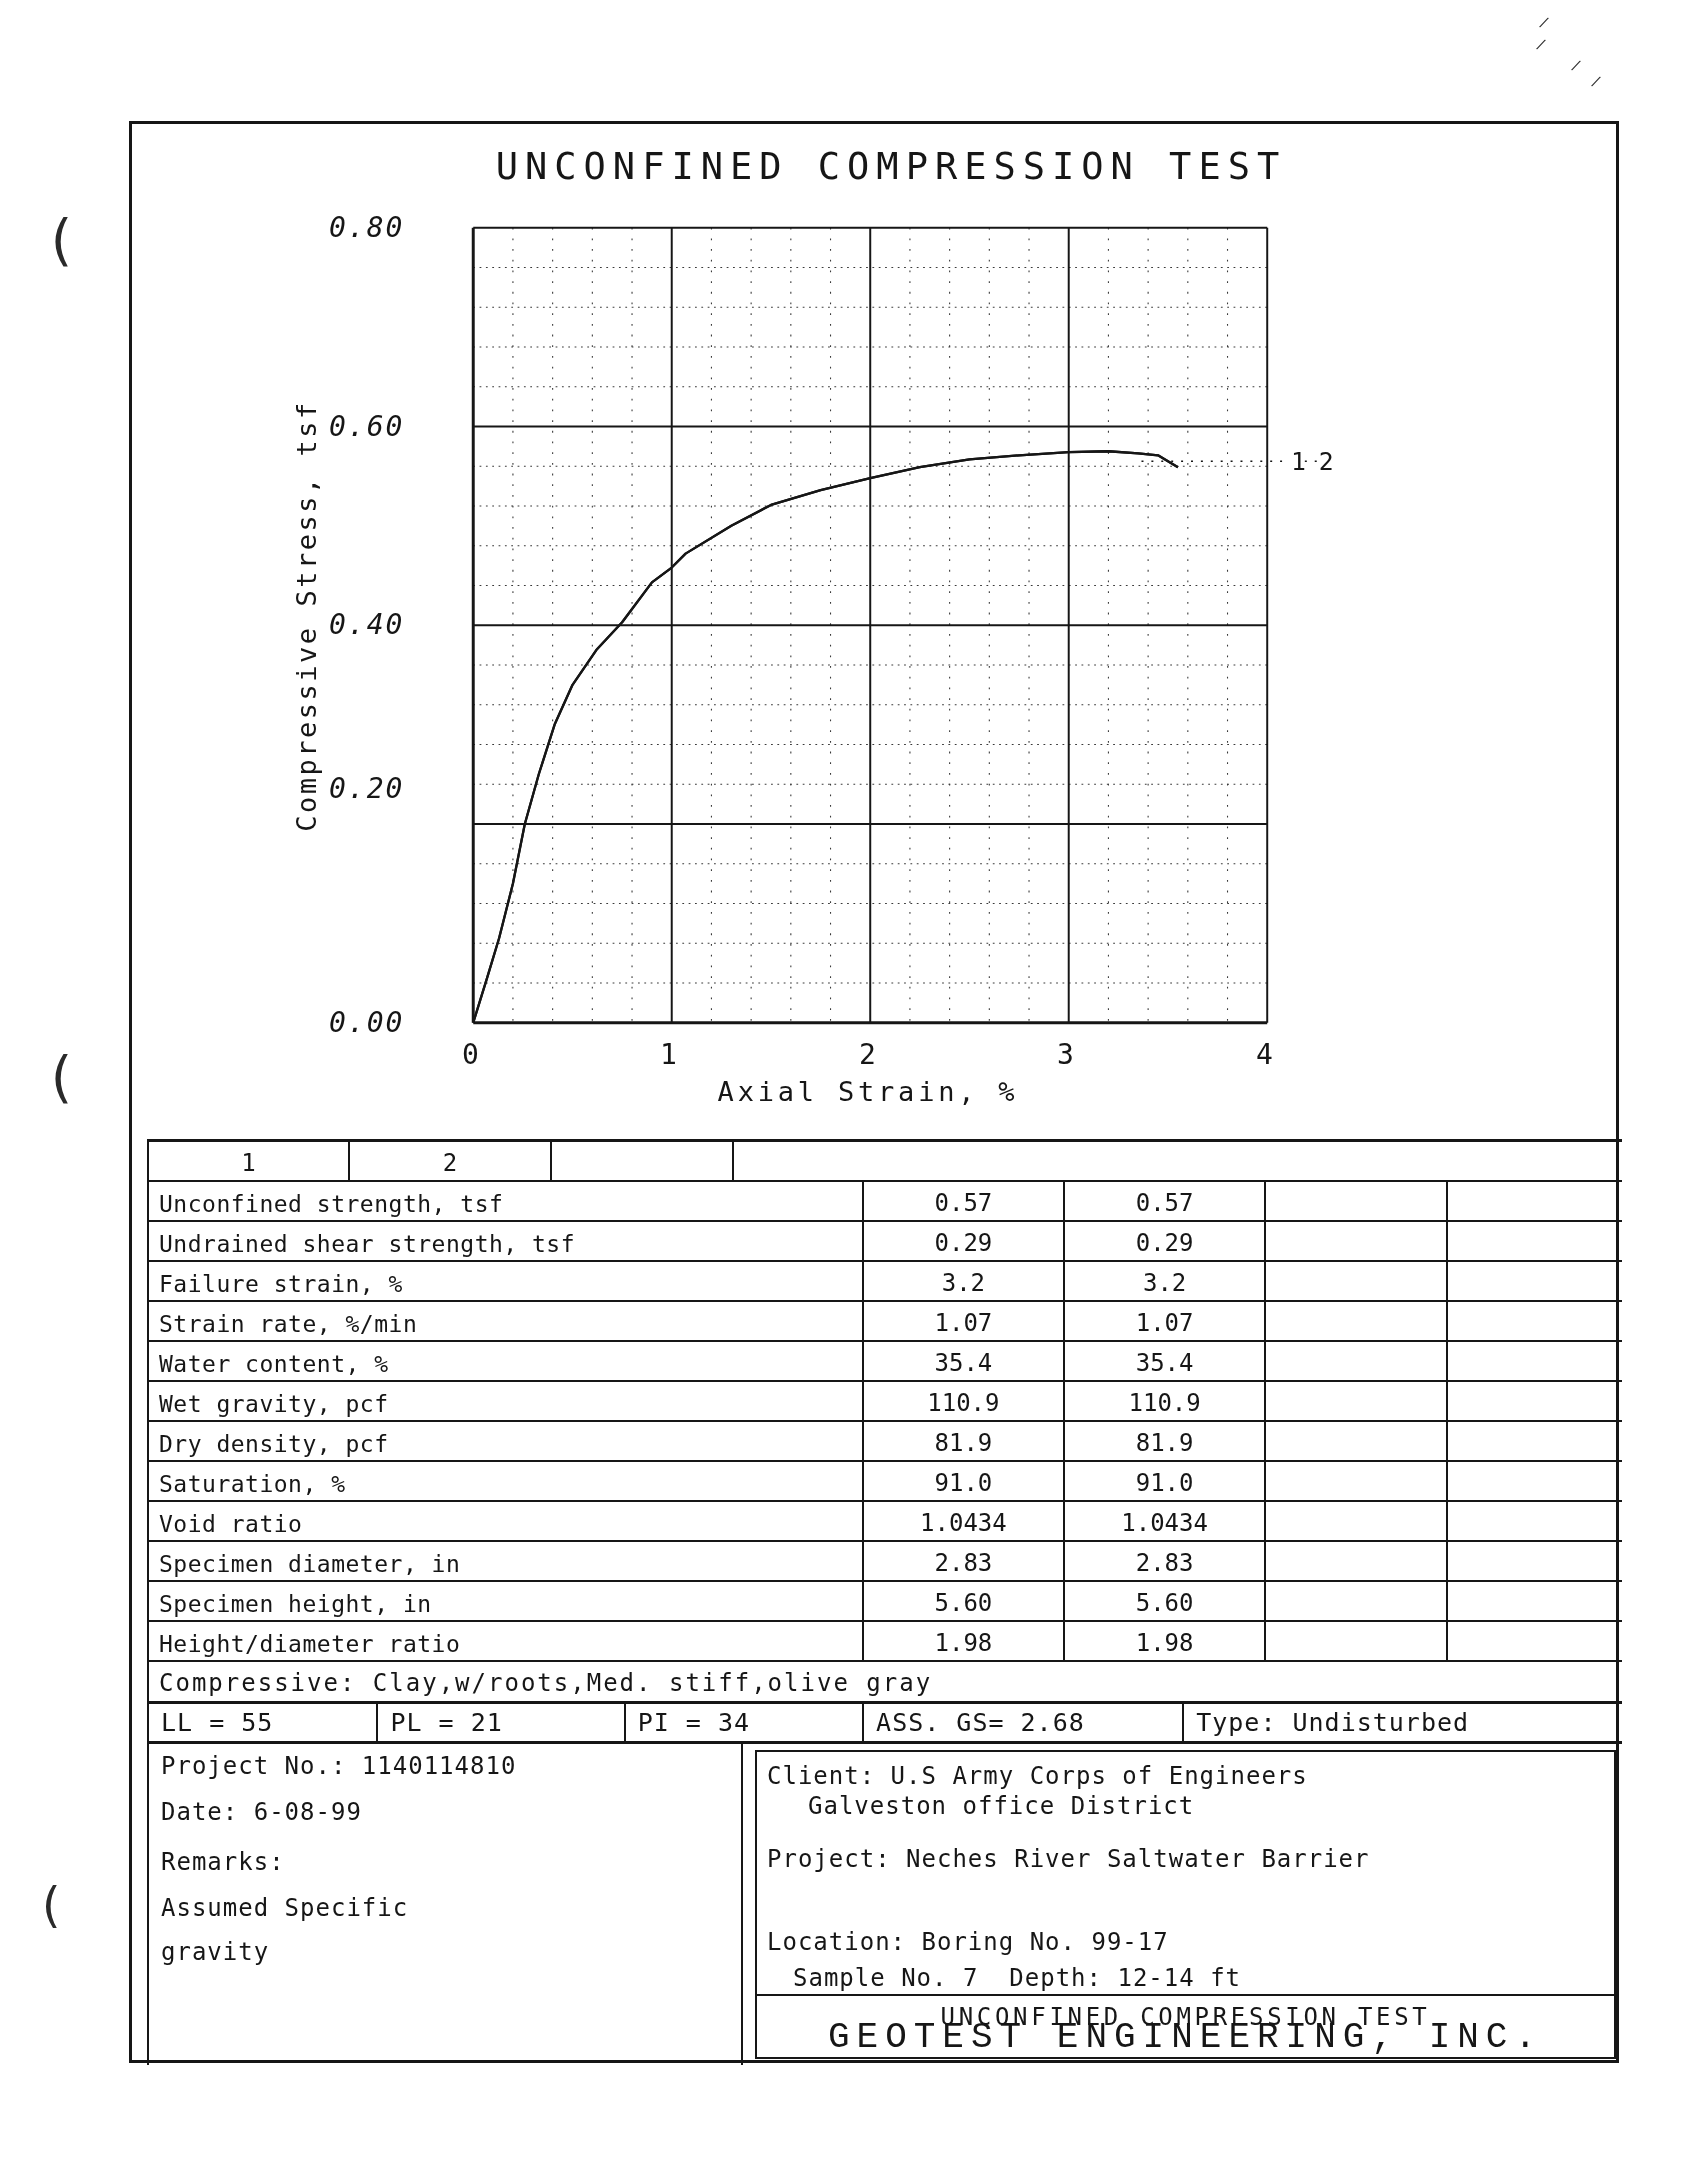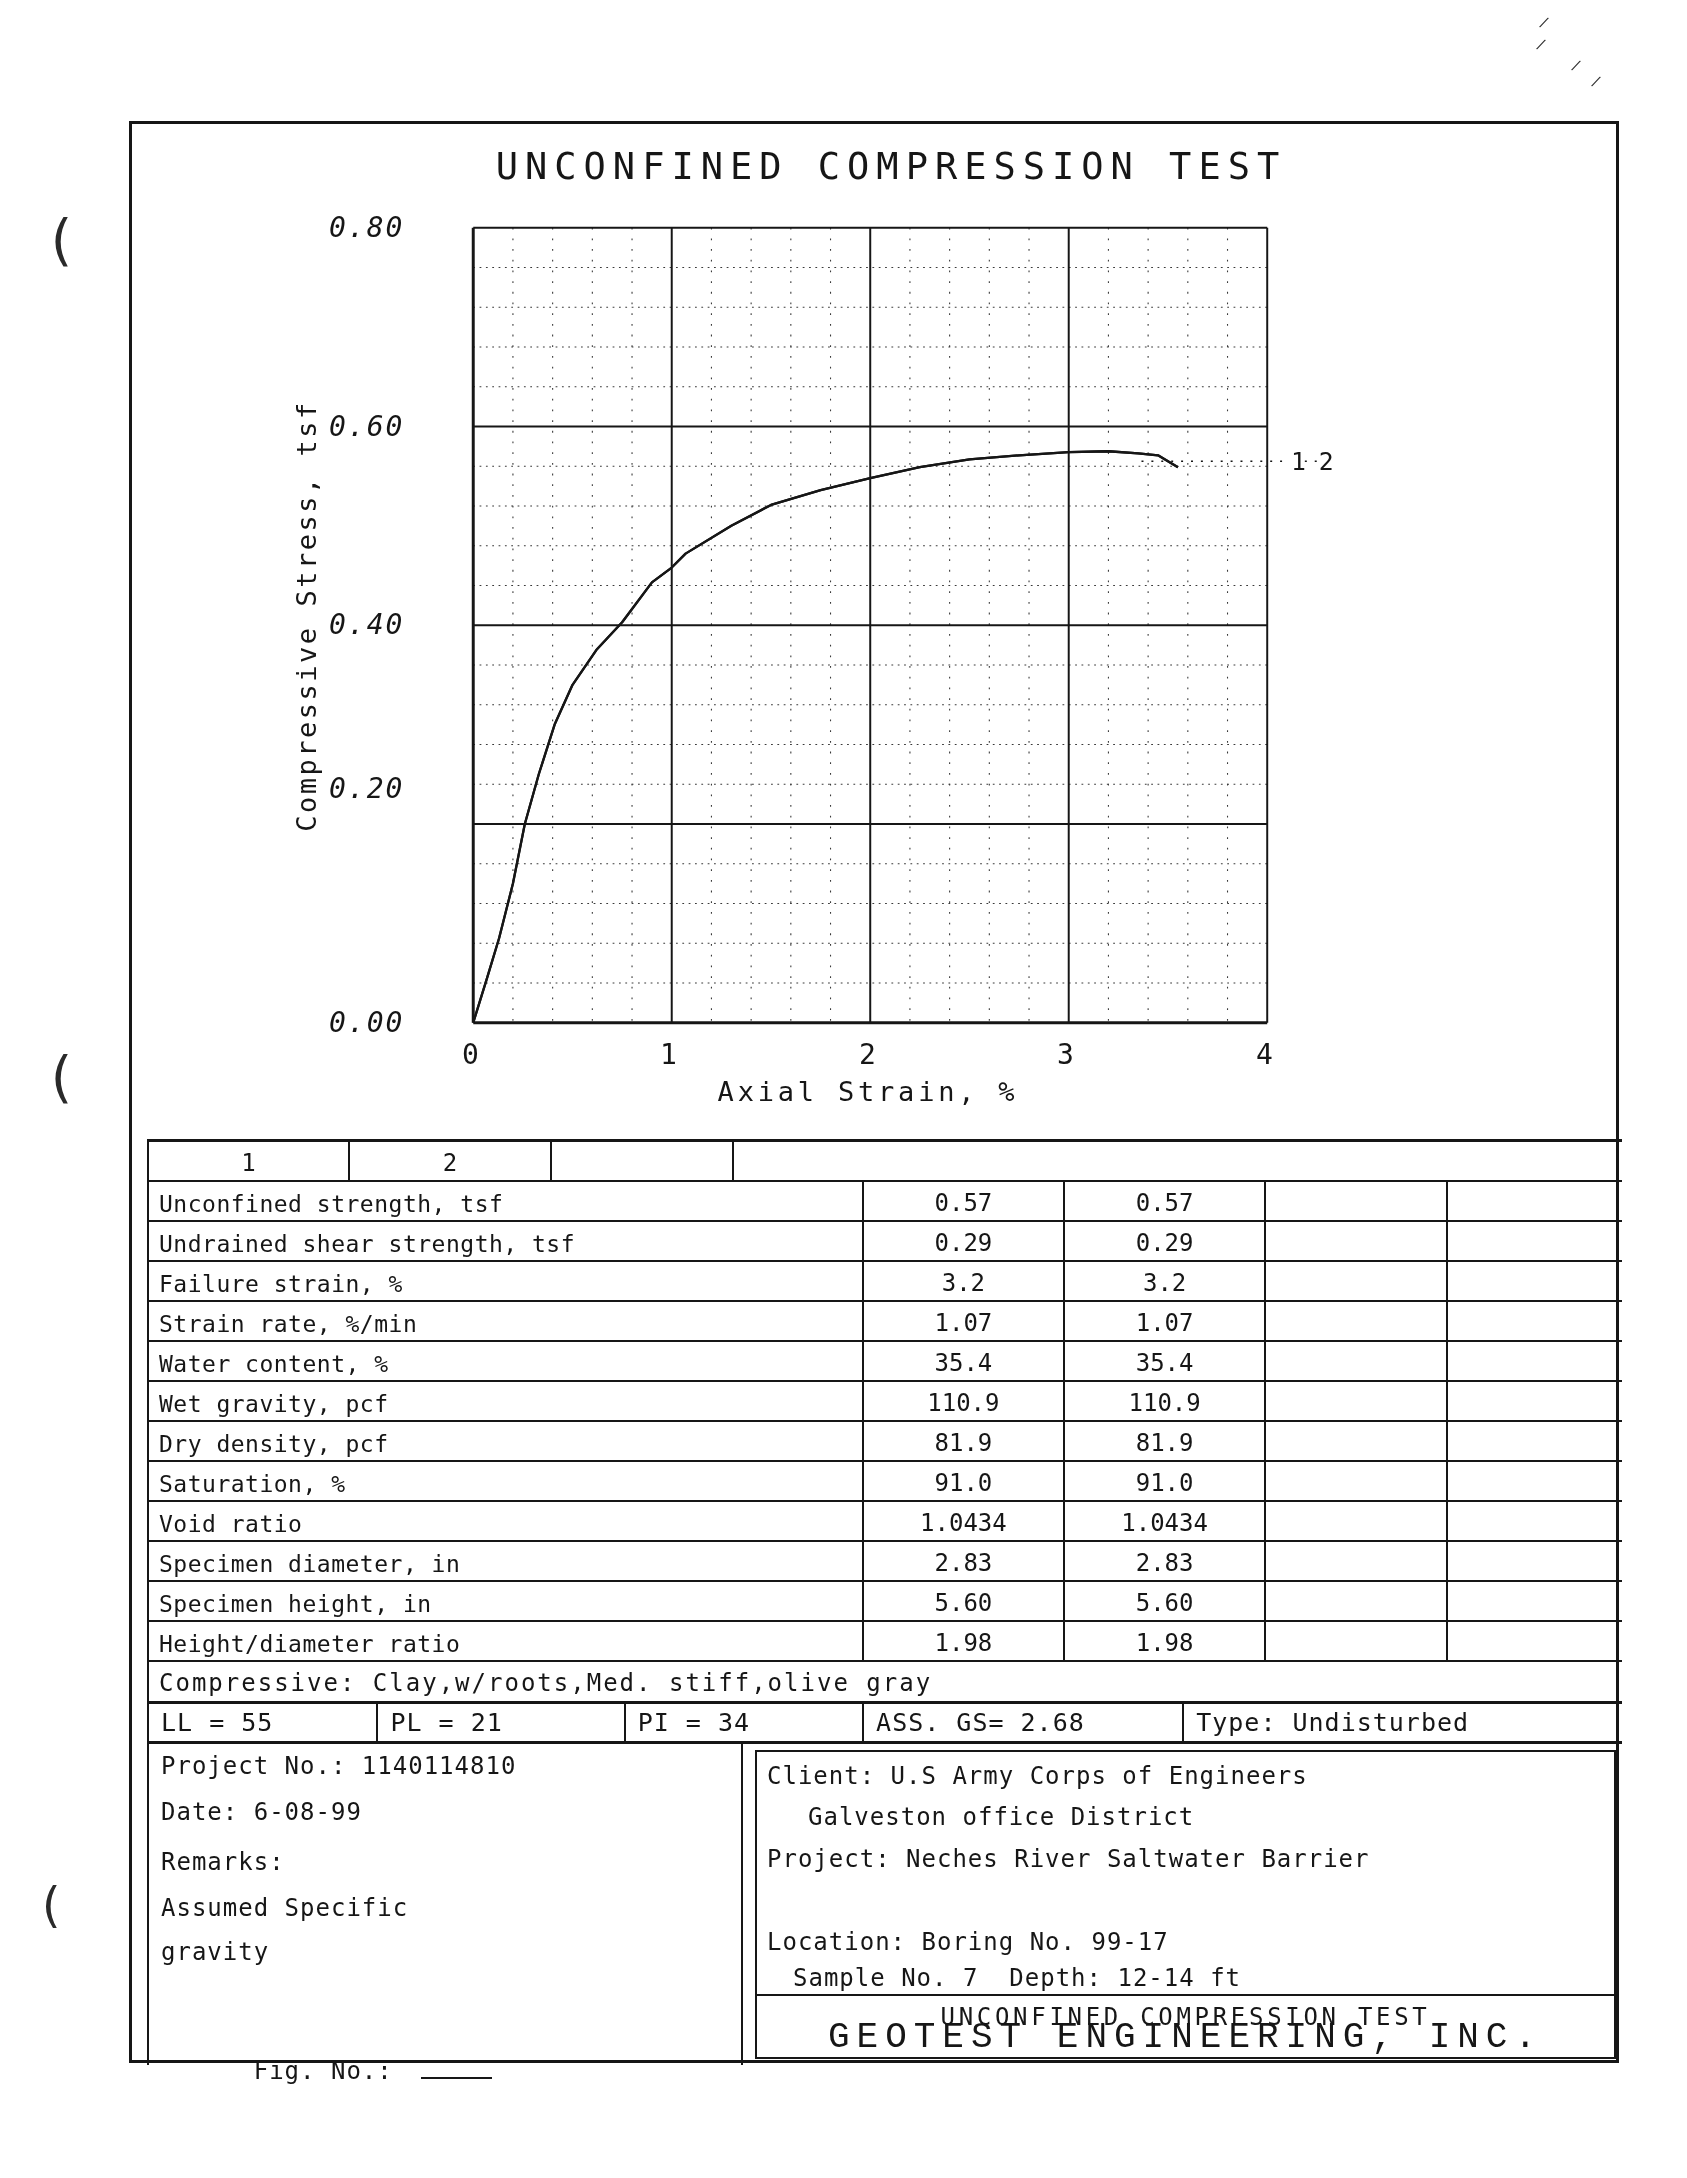--- a/index.html
+++ b/index.html
@@ -236,27 +236,24 @@
   </div>
 
   <div class="footer">
     <div class="vdiv"></div>
 
     <div class="ftext" style="left:12px;top:8px">Project No.: 1140114810</div>
     <div class="ftext" style="left:12px;top:54px">Date: 6-08-99</div>
     <div class="ftext" style="left:12px;top:104px">Remarks:</div>
     <div class="ftext" style="left:12px;top:150px">Assumed Specific</div>
     <div class="ftext" style="left:12px;top:194px">gravity</div>
-    <div class="ftext" style="left:12px;top:285px">
-      <span>Fig. No.:</span><span class="blank-line"></span>
-    </div>
 
     <div class="innerbox">
       <div class="ftext" style="left:10px;top:10px">Client: U.S Army Corps of Engineers</div>
-      <div class="ftext" style="left:51px;top:51px">Galveston office District</div>
+      <div class="ftext" style="left:51px;top:40px">Galveston office District</div>
       <div class="ftext" style="left:10px;top:93px">Project: Neches River Saltwater Barrier</div>
       <div class="ftext" style="left:10px;top:176px">Location: Boring No. 99-17</div>
       <div class="ftext" style="left:36px;top:212px">Sample No. 7  Depth: 12-14 ft</div>
       <div class="hdiv"></div>
       <div class="small-title">UNCONFINED COMPRESSION TEST</div>
       <div class="company">GEOTEST ENGINEERING, INC.</div>
     </div>
   </div>
 
   <div id="artifacts">

